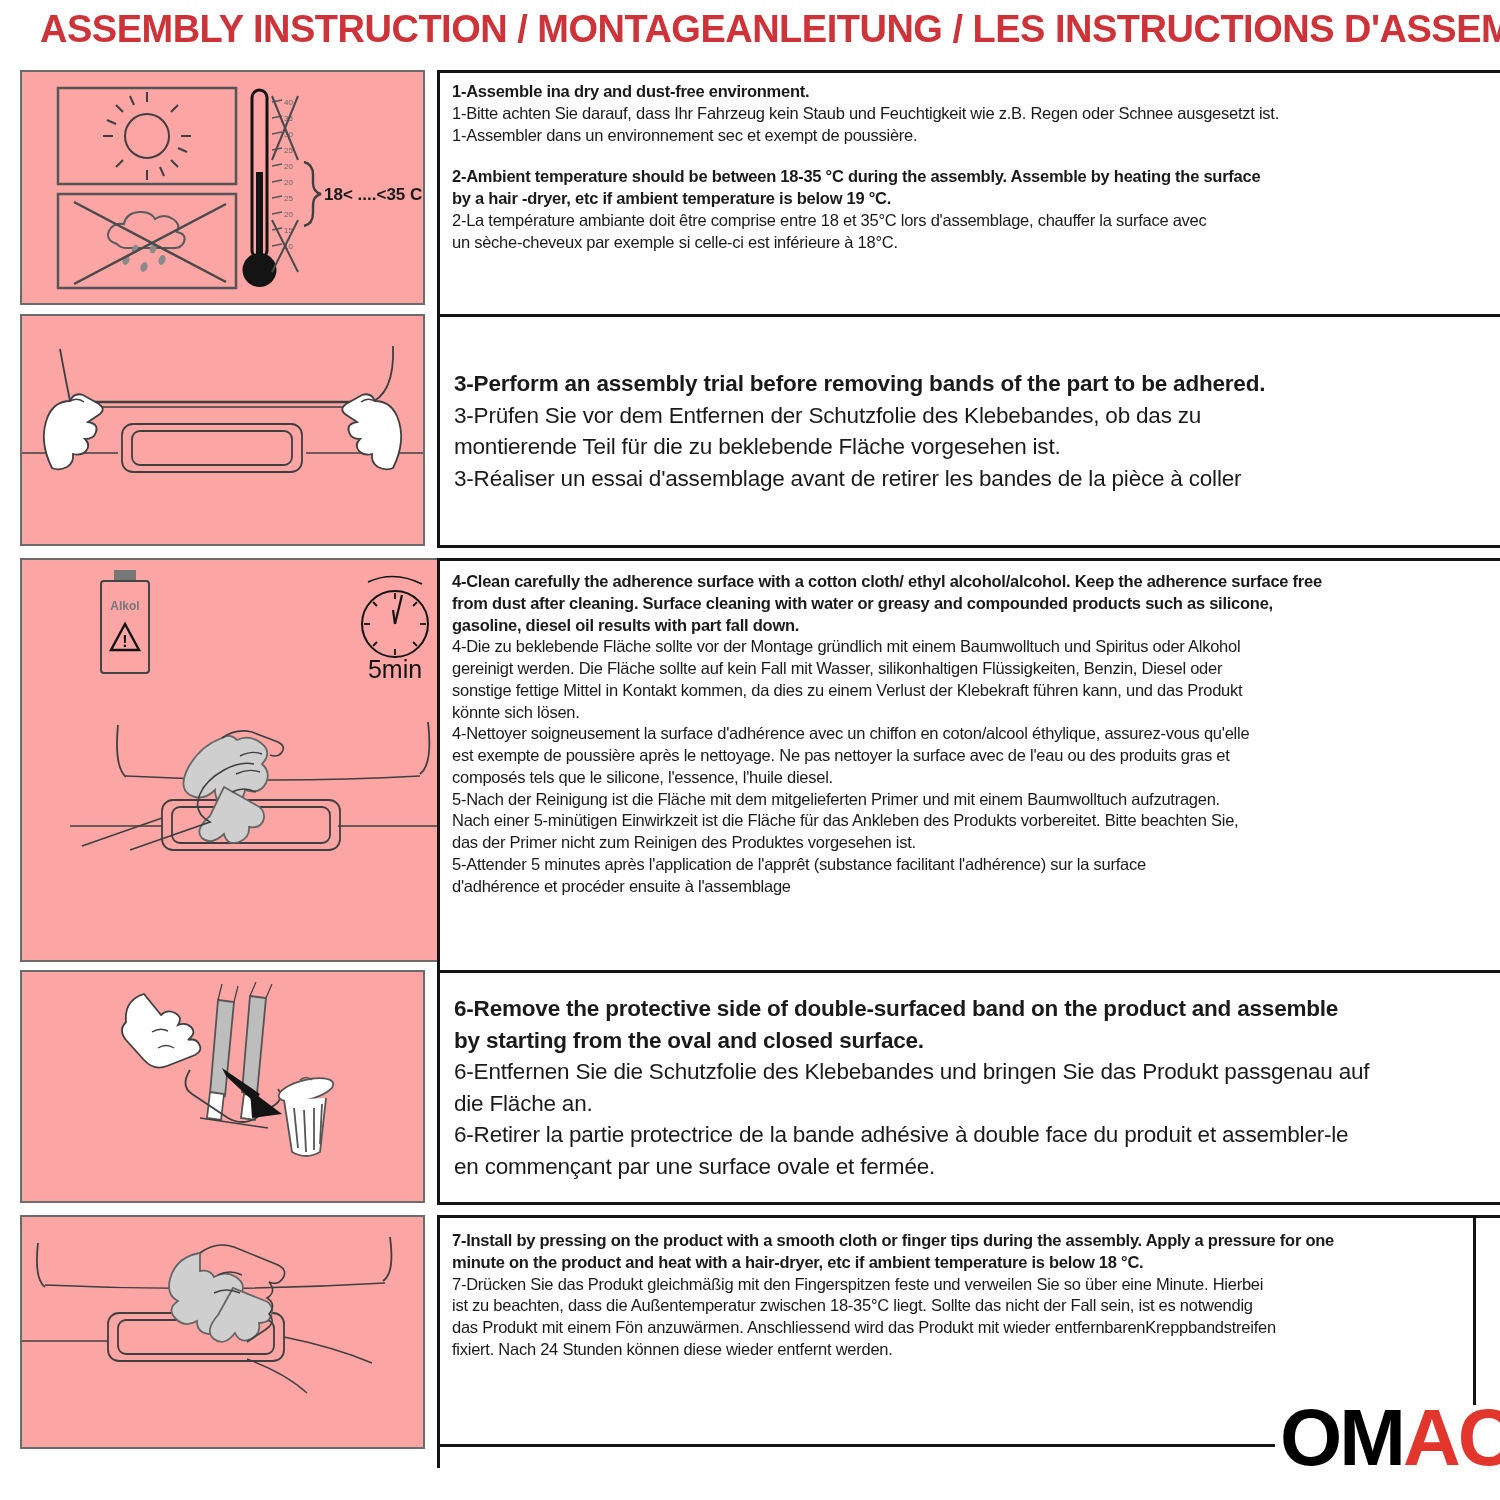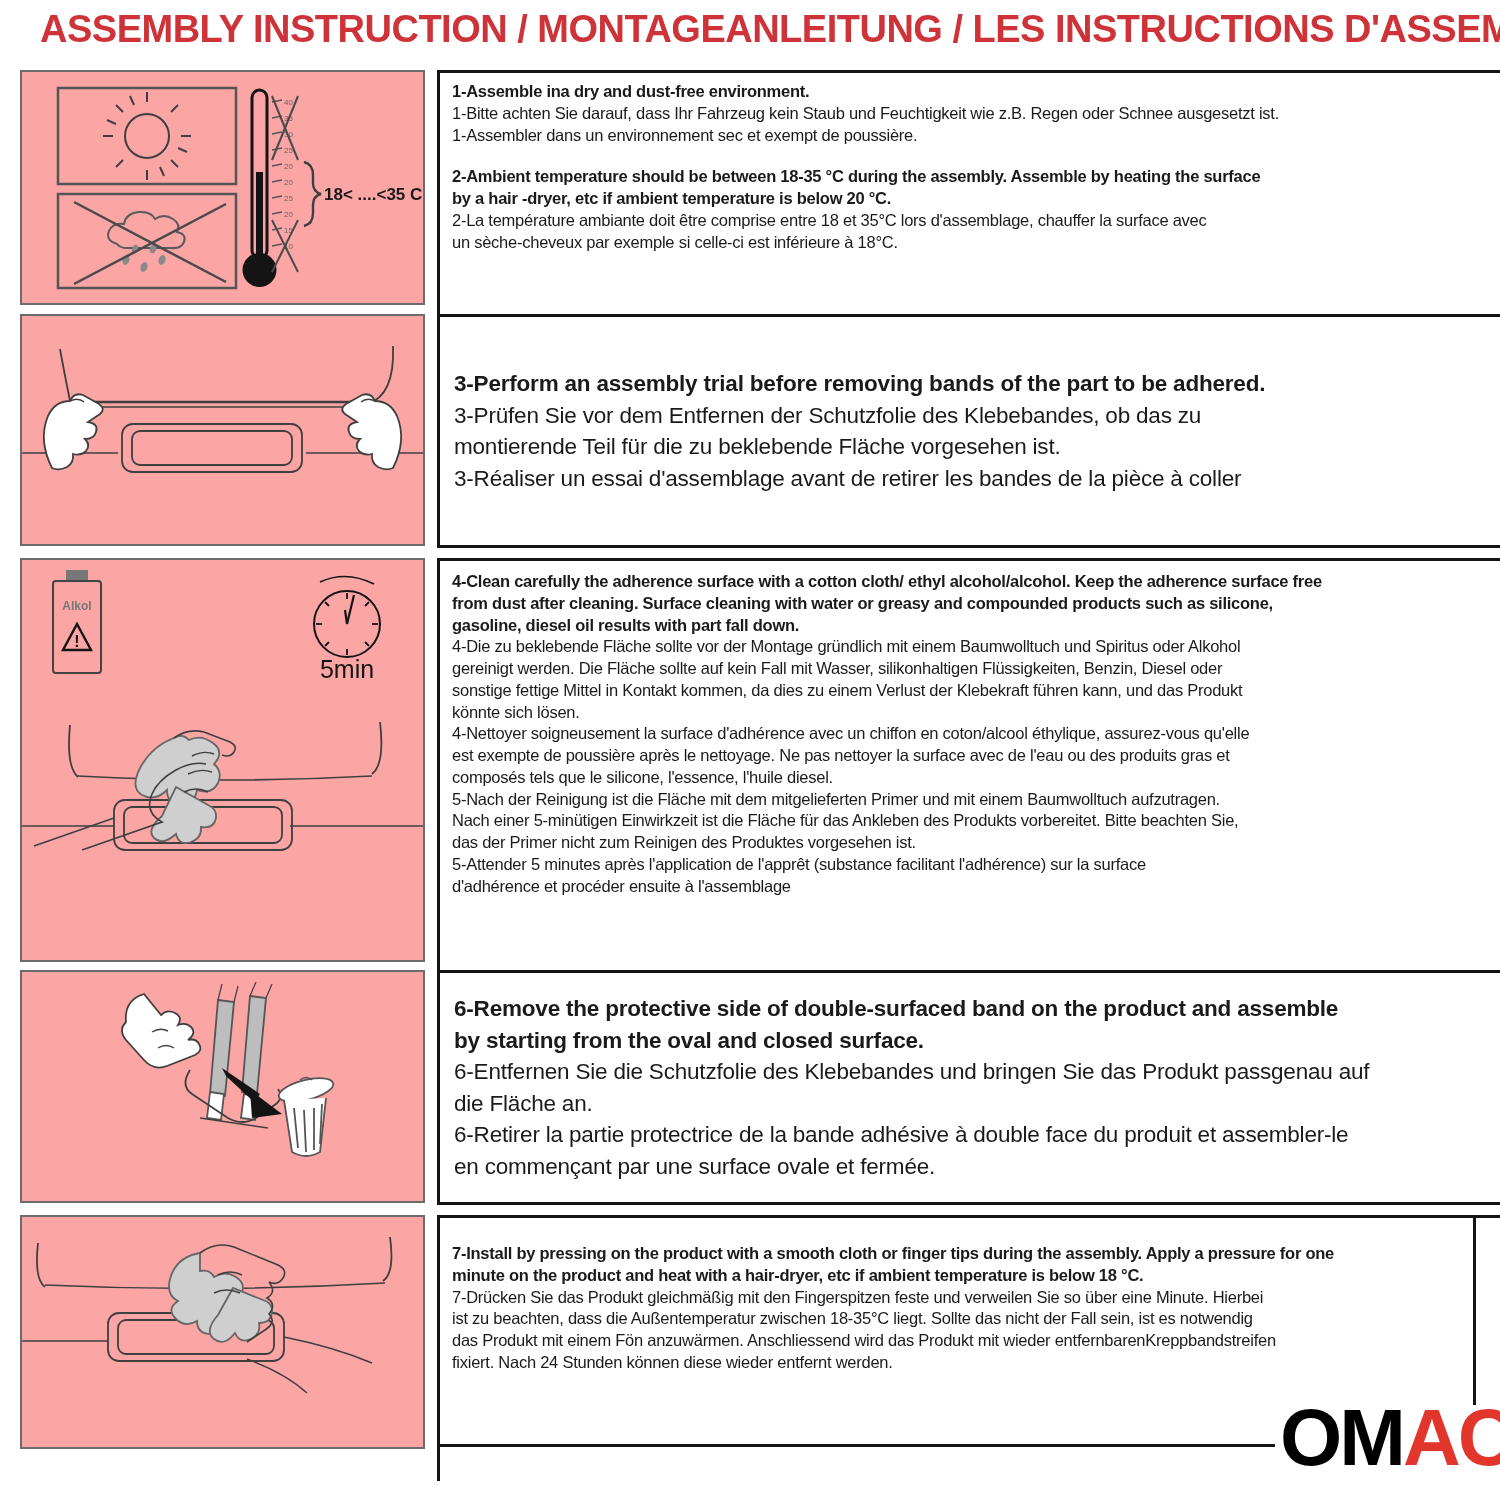--- a/index.html
+++ b/index.html
@@ -8,21 +8,21 @@
   .abs{position:absolute;}
   
   #title{left:40px;top:8px;width:1440px;margin:0;font-size:38px;font-weight:bold;
          letter-spacing:-0.5px;color:#cd3338;white-space:nowrap;}
   
   .ibox{left:20px;width:401px;border:2px solid #6b6b6b;background:#fca5a5;}
   .tbox{left:437px;width:1036px;border:3px solid #141414;background:#fff;
         box-sizing:content-box;}
   .r1{top:70px;height:231px;}
   .r2{top:314px;height:228px;}
-  .r3{top:558px;height:400px;}
+  .r3{top:558px;height:400px;padding-left:48px;}
   .r4{top:970px;height:229px;}
   .r5{top:1215px;height:230px;}
   .tbox.r5{border-right:none;border-bottom:none;height:230px;}
   .pad{padding:8px 12px;}
   .center{display:flex;flex-direction:column;justify-content:center;padding:0 14px;}
   p{margin:0;white-space:pre-line;}
   .small{font-size:16.5px;line-height:1.32;letter-spacing:-0.25px;}
   .large{font-size:22.5px;line-height:1.4;letter-spacing:-0.2px;}
   .b{font-weight:bold;}
   .gap{margin-top:20px;}
@@ -111,21 +111,21 @@
       <text x="302" y="128" font-size="17" font-weight="600" fill="#1a1a1a">18&lt; ....&lt;35 C</text>
     </g>
   </svg>
 </div>
 
 <div class="abs tbox r1 pad small">
   <p class="b">1-Assemble ina dry and dust-free environment.</p>
   <p>1-Bitte achten Sie darauf, dass Ihr Fahrzeug kein Staub und Feuchtigkeit wie z.B. Regen oder Schnee ausgesetzt ist.</p>
   <p>1-Assembler dans un environnement sec et exempt de poussière.</p>
   <p class="b gap">2-Ambient temperature should be between 18-35 °C  during the assembly. Assemble by heating the surface
-by a hair -dryer, etc if ambient temperature is below 20 °C.</p>
+by a hair -dryer, etc if ambient temperature is below 19 °C.</p>
   <p>2-La température ambiante doit être comprise entre 18 et 35°C lors d'assemblage, chauffer la surface avec
 un sèche-cheveux par exemple si celle-ci est inférieure à 18°C.</p>
 </div>
 
 <div class="abs ibox r2">
   <svg width="401" height="228" viewBox="0 0 401 228">
     <g stroke="#3f3f3f" fill="none" stroke-width="1.8">
       <line x1="0" y1="137" x2="96" y2="137" stroke-width="1.6"></line>
       <line x1="284" y1="137" x2="401" y2="137" stroke-width="1.6"></line>
       <rect x="100" y="108" width="180" height="48" rx="11"></rect>
@@ -266,21 +266,21 @@
       <path d="M196,98 q-14,16 -4,24 q10,8 21,-6 q5,11 16,6 q10,-5 8,-16 q12,0 13,-11 q1,-9 -9,-12 l-30,-12 Z" fill="#cfcfcf" stroke="#666"></path>
       <path d="M178,36 q16,-12 34,-6 l44,18 q10,5 5,13 q-5,8 -14,4" stroke-width="1.6"></path>
       <path d="M247,65 q8,10 -2,16 q10,6 2,16 q8,8 -4,16 l-18,12" stroke-width="1.6"></path>
       <path d="M196,58 q12,-6 24,0" stroke-width="1.4"></path>
       <path d="M192,76 q12,-6 26,0" stroke-width="1.4"></path>
       <path d="M225,142 q38,14 60,34" stroke-width="1.4"></path>
     </g>
   </svg>
 </div>
 
-<div class="abs tbox r5 pad small" style="padding-top:25px;">
+<div class="abs tbox r5 pad small" style="padding-top:12px;">
   <p class="b">7-Install by pressing on the product with a smooth cloth or finger tips during the assembly. Apply a pressure for one
 minute on the product and heat with a hair-dryer, etc if ambient temperature is below 18 °C.</p>
   <p>7-Drücken Sie das Produkt gleichmäßig mit den Fingerspitzen feste und verweilen Sie so über eine Minute. Hierbei
 ist zu beachten, dass die Außentemperatur zwischen 18-35°C liegt. Sollte das nicht der Fall sein, ist es notwendig
 das Produkt mit einem Fön anzuwärmen. Anschliessend wird das Produkt mit wieder entfernbarenKreppbandstreifen
 fixiert. Nach 24 Stunden können diese wieder entfernt werden.</p>
 </div>
 
 <div class="abs" id="r5-right-border"></div>
 <div class="abs" id="bottom-rule"></div>

